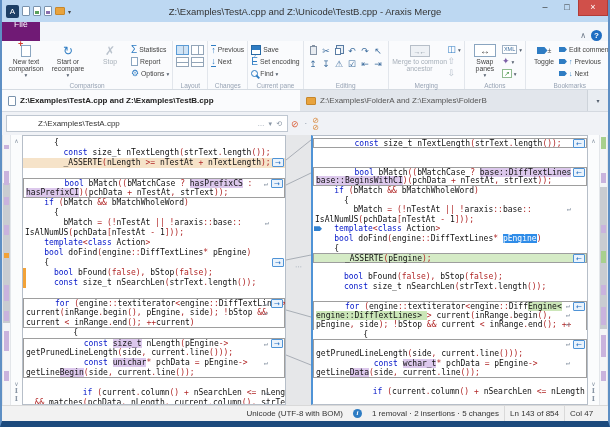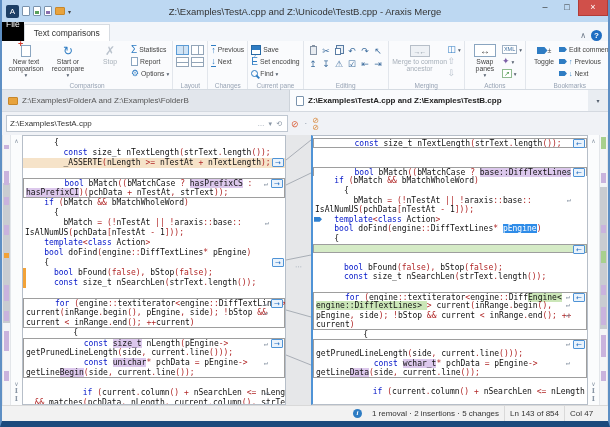--- a/index.html
+++ b/index.html
@@ -13,21 +13,21 @@
   .ic-doc.g::after{content:"";position:absolute;left:1px;bottom:1px;width:4px;height:3px;background:#5aa15a;}
   .ic-doc.b::after{content:"";position:absolute;left:1px;bottom:1px;width:4px;height:3px;background:#8a6fae;}
   .ic-folder{width:10px;height:8px;background:#e8a33d;border:1px solid #c7872b;border-radius:1px;display:inline-block;}
   .qat .dd{font-size:6px;color:#444;}
   .title{position:absolute;left:0;right:0;text-align:center;font-size:9.5px;color:#333;}
   .winbtns{margin-left:auto;display:flex;align-items:flex-start;height:100%;z-index:2;}
   .wbtn{width:22px;height:16px;font-size:9px;color:#333;text-align:center;line-height:15px;}
   .wbtn.close{width:30px;background:#d0504a;color:#fff;border:1px solid #b13c37;border-top:0;}
   
   .rtabs{height:19px;display:flex;align-items:flex-end;background:#f3f6fa;flex:0 0 19px;}
-  .ftab{background:#000000;color:#fff;font-size:8.5px;padding:3px 4px;height:25px;}
+  .ftab{background:#701a75;color:#fff;font-size:8.5px;padding:3px 12px;height:25px;}
   .ttab{background:#fff;color:#333;font-size:8.5px;padding:3px 9px;height:17px;border:1px solid #d7dce2;border-bottom:0;}
   .rtabs .right{margin-left:auto;display:flex;align-items:center;gap:5px;padding-right:6px;}
   .collapse{color:#6b7787;font-size:8px;}
   .helpc{width:11px;height:11px;border-radius:50%;background:#1f6dc2;color:#fff;font-size:8px;text-align:center;line-height:11px;font-weight:bold;}
   
   .ribbon{height:49px;background:#fafbfd;border-bottom:1px solid #d5dbe2;display:flex;flex:0 0 49px;}
   .grp{position:relative;display:flex;align-items:flex-start;border-right:1px solid #e2e6ec;padding:1px 3px 9px 3px;}
   .glabel{position:absolute;bottom:0;left:0;right:0;text-align:center;font-size:6.5px;color:#97a3b4;}
   .rbig{display:flex;flex-direction:column;align-items:center;width:42px;font-size:6.8px;color:#444;line-height:7.2px;text-align:center;padding-top:1px;}
   .rbig .ic{height:15px;display:flex;align-items:center;justify-content:center;}
@@ -70,21 +70,21 @@
   .ddi{font-size:5.5px;color:#55606e;}
   
   .ctabs{height:22px;background:#e9edf2;display:flex;align-items:stretch;border-bottom:1px solid #d4d9e0;flex:0 0 22px;}
   .ctab{display:flex;align-items:center;gap:4px;font-size:8px;color:#555;padding:0 6px;white-space:nowrap;overflow:hidden;}
   .ctab.inactive{background:#e2e6ec;border-right:1px solid #cdd3da;flex:0 0 288px;}
   .ctab.active{background:#fafbfd;color:#222;font-weight:bold;flex:1;}
   .ctabdd{flex:0 0 20px;display:flex;align-items:center;justify-content:center;color:#55606e;font-size:6px;}
   
   .pathrow{height:23px;background:#f0f2f6;display:flex;align-items:center;padding:0 4px;gap:2px;flex:0 0 23px;}
   .pathbox{height:17px;background:#fff;border:1px solid #bfc7d1;display:flex;align-items:center;font-size:8px;color:#333;padding:0 3px;}
-  .pathbox .ptext{flex:1;white-space:nowrap;overflow:hidden;}
+  .pathbox .ptext{flex:1;white-space:nowrap;overflow:hidden;margin-left:28px;}
   .pathbox.l{flex:0 0 282px;}
   .pathbox.r{flex:1;}
   .pico{color:#8a96a5;font-size:7px;padding:0 2px;}
   .nogo{color:#d9603b;font-size:9px;padding:0 1px;}
   .splitdot{color:#8a96a5;font-size:8px;padding:0 3px;}
   .nogostack{display:flex;flex-direction:column;line-height:7px;}
   .nogostack span{color:#d9883b;font-size:8px;}
   
   .main{flex:1;display:flex;background:#fff;overflow:hidden;}
   .ov{flex:0 0 9px;background:#f4f5f7;position:relative;border-left:1px solid #e3e6ea;border-right:1px solid #e3e6ea;}
@@ -143,21 +143,20 @@
     <div class="title">Z:\Examples\TestA.cpp and Z:\Unicode\TestB.cpp - Araxis Merge</div>
     <div class="winbtns">
       <span class="wbtn">–</span>
       <span class="wbtn">□</span>
       <span class="wbtn close">×</span>
     </div>
   </div>
 
   <div class="rtabs">
     <div class="ftab">File</div>
-    <div class="ttab">Text comparisons</div>
     <div class="right">
       <span class="collapse">∧</span>
       <span class="helpc">?</span>
     </div>
   </div>
 
   <div class="ribbon">
 
     <div class="grp">
       <div class="rbig">
@@ -349,27 +348,27 @@
             <span class="blu" style="font-size:7px">↓</span>
             <span>Next</span>
           </div>
       </div>
       <div class="glabel">Bookmarks</div>
     </div>
 
   </div>
 
   <div class="ctabs">
+    <div class="ctab active">
+      <span class="ic-doc"></span>
+      <span>Z:\Examples\TestA.cpp and Z:\Examples\TestB.cpp</span>
+    </div>
     <div class="ctab inactive">
       <span class="ic-folder"></span>
       <span>Z:\Examples\FolderA and Z:\Examples\FolderB</span>
-    </div>
-    <div class="ctab active">
-      <span class="ic-doc"></span>
-      <span>Z:\Examples\TestA.cpp and Z:\Examples\TestB.cpp</span>
     </div>
     <div class="ctabdd">
         <span>▾</span>
       </div>
   </div>
 
   <div class="pathrow">
     <div class="pathbox l">
       <span class="ptext">Z:\Examples\TestA.cpp</span>
       <span class="pico">…</span>
@@ -449,36 +448,36 @@
       </svg>
       <div class="linkdots">⋯</div>
     </div>
 
     <div class="pane paner">
       <div class="code" id="rightcode">
           <div class="crow bx"><span class="ctext"><span class="k">        const</span><span class="n"> size_t nTextLength</span><span class="p">(</span><span class="n">strText</span><span class="p">.</span><span class="n">length</span><span class="p">());</span></span><span class="mbtn">←</span></div>
           <div class="crow"><span class="ctext"></span></div>
           <div class="crow"><span class="ctext"></span></div>
           <div class="crow bs"><span class="ctext"><span class="k">        bool</span><span class="n"> bMatch</span><span class="p">((</span><span class="n">bMatchCase </span><span class="p">?</span><span class="n"> </span><span class="hl">base::DiffTextLines</span><span class="n"> </span><span class="p">:</span></span><span class="wrapm">↵</span><span class="mbtn">←</span></div>
+          <div class="crow be"><span class="ctext"><span class="hl">base::BeginsWithCI</span><span class="p">)(</span><span class="n">pchData </span><span class="p">+</span><span class="n"> nTestAt</span><span class="p">,</span><span class="n"> strText</span><span class="p">));</span></span></div>
           <div class="crow"><span class="ctext"><span class="k">    if</span><span class="n"> </span><span class="p">(</span><span class="n">bMatch </span><span class="p">&amp;&amp;</span><span class="n"> bMatchWholeWord</span><span class="p">)</span></span></div>
           <div class="crow"><span class="ctext"><span class="n">      {</span></span></div>
           <div class="crow"><span class="ctext"><span class="n">        bMatch </span><span class="p">=</span><span class="n"> </span><span class="p">(!</span><span class="n">nTestAt </span><span class="p">||</span><span class="n"> </span><span class="p">!</span><span class="n">araxis</span><span class="p">::</span><span class="n">base</span><span class="p">::</span></span><span class="wrapm">↵</span></div>
           <div class="crow"><span class="ctext"><span class="n">IsAlNumUS</span><span class="p">(</span><span class="n">pchData</span><span class="p">[</span><span class="n">nTestAt </span><span class="p">-</span><span class="n"> 1</span><span class="p">]));</span></span></div>
           <div class="crow"><span class="mark-bookmark"></span><span class="ctext"><span class="k">    template</span><span class="p">&lt;</span><span class="k">class</span><span class="n"> Action</span><span class="p">&gt;</span></span></div>
           <div class="crow"><span class="ctext"><span class="k">    bool</span><span class="n"> doFind</span><span class="p">(</span><span class="n">engine</span><span class="p">::</span><span class="n">DiffTextLines</span><span class="p">*</span><span class="n"> </span><span class="sel">pEngine</span><span class="p">)</span></span></div>
           <div class="crow"><span class="ctext"><span class="n">    {</span></span></div>
-          <div class="crow bx bg-grn"><span class="mbtn">←</span></div>
+          <div class="crow bx bg-grn"><span class="ctext"><span class="n">      _ASSERTE</span><span class="p">(</span><span class="n">pEngine</span><span class="p">);</span></span><span class="mbtn">←</span></div>
           <div class="crow"><span class="ctext"></span></div>
           <div class="crow"><span class="ctext"><span class="k">      bool</span><span class="n"> bFound</span><span class="p">(false),</span><span class="n"> bStop</span><span class="p">(false);</span></span></div>
           <div class="crow"><span class="ctext"><span class="k">      const</span><span class="n"> size_t nSearchLen</span><span class="p">(</span><span class="n">strText</span><span class="p">.</span><span class="n">length</span><span class="p">());</span></span></div>
           <div class="crow"><span class="ctext"></span></div>
           <div class="crow bs"><span class="ctext"><span class="k">      for</span><span class="n"> </span><span class="p">(</span><span class="n">engine</span><span class="p">::</span><span class="n">textiterator</span><span class="p">&lt;</span><span class="n">engine</span><span class="p">::</span><span class="n">Diff</span><span class="hg">Engine&lt;</span></span><span class="wrapm">↵</span><span class="mbtn">←</span></div>
           <div class="crow bm"><span class="ctext"><span class="hg">engine::DiffTextLines&gt; </span><span class="p">&gt;</span><span class="n"> current</span><span class="p">(</span><span class="n">inRange</span><span class="p">.</span><span class="n">begin</span><span class="p">(),</span></span><span class="wrapm">↵</span></div>
           <div class="crow bm"><span class="ctext"><span class="n">pEngine</span><span class="p">,</span><span class="n"> side</span><span class="p">);</span><span class="n"> </span><span class="p">!</span><span class="n">bStop </span><span class="p">&amp;&amp;</span><span class="n"> current </span><span class="p">&lt;</span><span class="n"> inRange</span><span class="p">.</span><span class="n">end</span><span class="p">();</span><span class="n"> </span><span class="p">++</span></span><span class="wrapm">↵</span></div>
-          <div class="crow be"><span class="ctext"><span class="n">current</span><span class="p">)</span></span></div>
           <div class="crow"><span class="ctext"><span class="n">          {</span></span></div>
           <div class="crow bs"><span class="wrapm">↵</span><span class="mbtn">←</span></div>
           <div class="crow bm"><span class="ctext"><span class="n">getPrunedLineLength</span><span class="p">(</span><span class="n">side</span><span class="p">,</span><span class="n"> current</span><span class="p">.</span><span class="n">line</span><span class="p">()));</span></span></div>
           <div class="crow bm"><span class="ctext"><span class="k">            const</span><span class="n"> </span><span class="hl">wchar_t</span><span class="p">*</span><span class="n"> pchData </span><span class="p">=</span><span class="n"> pEngine</span><span class="p">-&gt;</span></span><span class="wrapm">↵</span></div>
           <div class="crow be"><span class="ctext"><span class="n">getLine</span><span class="hl">Data</span><span class="p">(</span><span class="n">side</span><span class="p">,</span><span class="n"> current</span><span class="p">.</span><span class="n">line</span><span class="p">());</span></span></div>
           <div class="crow"><span class="ctext"></span></div>
           <div class="crow"><span class="ctext"><span class="k">            if</span><span class="n"> </span><span class="p">(</span><span class="n">current</span><span class="p">.</span><span class="n">column</span><span class="p">()</span><span class="n"> </span><span class="p">+</span><span class="n"> nSearchLen </span><span class="p">&lt;=</span><span class="n"> nLength</span></span><span class="wrapm">↵</span></div>
         </div>
     </div>
 
@@ -498,20 +497,21 @@
       <div class="ovm g" style="top:116px;height:12px"></div>
       <div class="ovm" style="top:150px;height:10px"></div>
       <div class="ovm" style="top:172px;height:18px"></div>
       <div class="ovm" style="top:200px;height:22px"></div>
       <div class="ovm" style="top:236px;height:10px"></div>
     </div>
 
   </div>
 
   <div class="statusbar">
+    <span class="seg">Unicode (UTF-8 with BOM)</span>
     <span class="seg">
         <span class="infoc">i</span>
       </span>
     <span class="seg">1 removal · 2 insertions · 5 changes</span>
     <span class="seg b">Ln 143 of 854</span>
     <span class="seg b" style="min-width:44px">Col 47</span>
   </div>
 
 </div>
 

